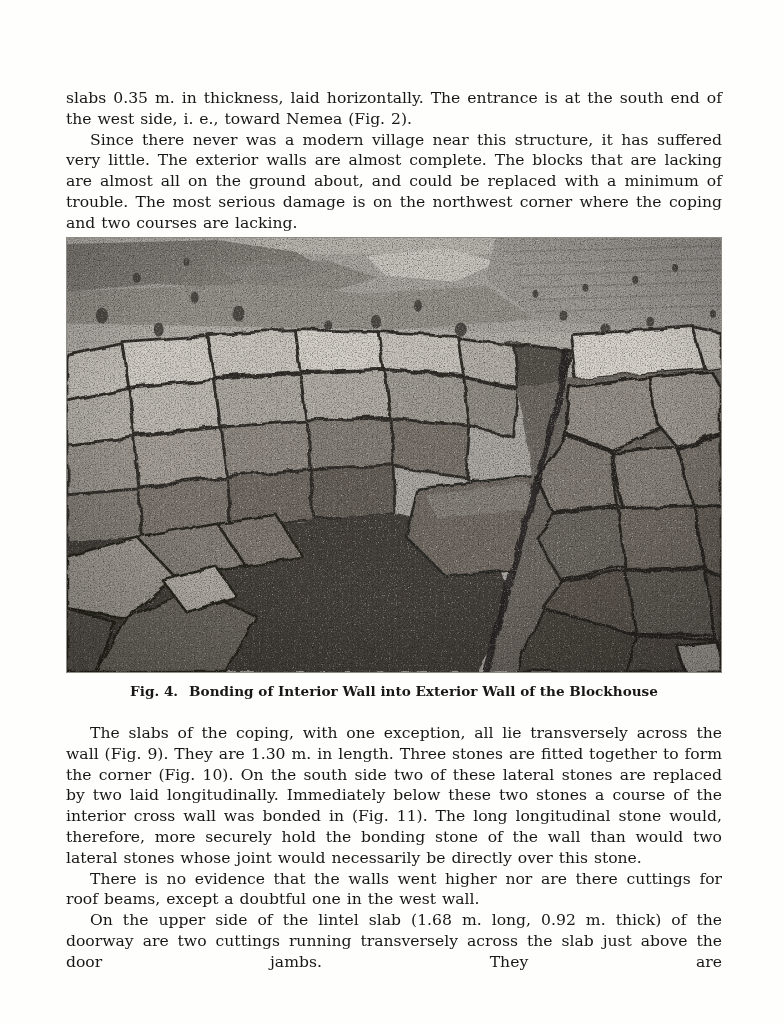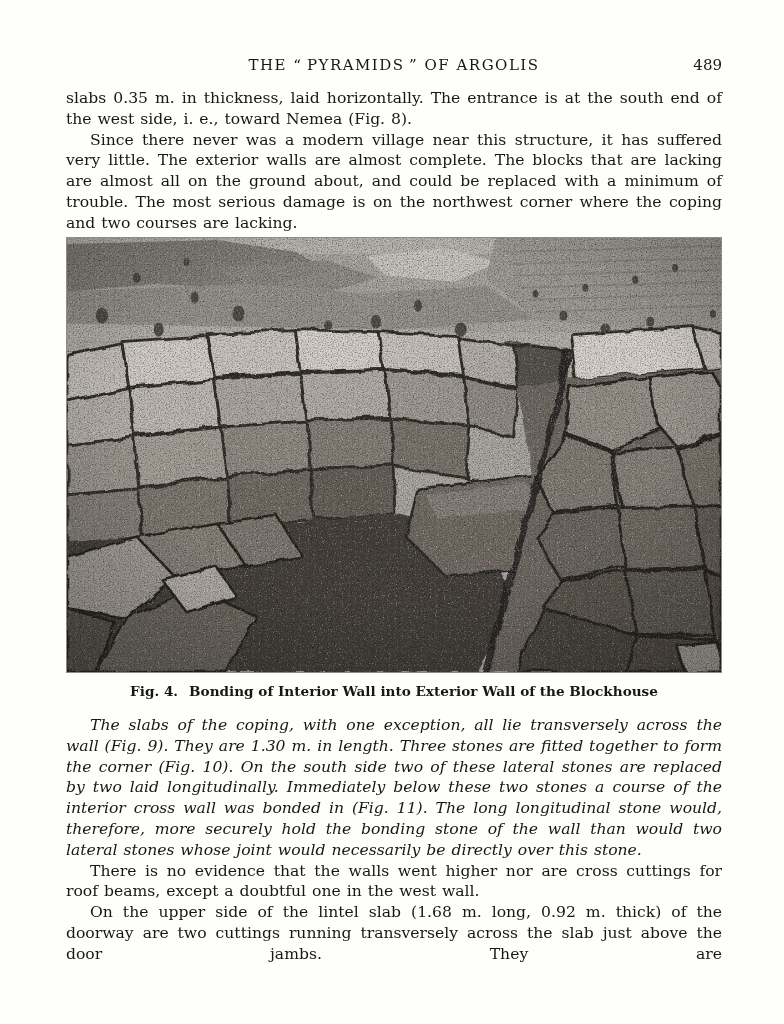--- a/index.html
+++ b/index.html
@@ -45,34 +45,30 @@
   .photo svg{display:block;}
   .caption{
     display:block;
     text-align:center;
     font-size:13.6px;font-weight:bold;
     line-height:16px;
     white-space:nowrap;
   }
   .cap-label{margin-right:11px;}
   .block-bottom p.para:first-of-type{margin-top:0;}
-  #p3{margin-top:16px;font-style:italic;}
+  #p3{margin-top:24px;}
 </style>
 </head>
 <body>
 
 <div class="page">
 
-  <header class="running-head">
-    <span class="head-title">THE “ PYRAMIDS ” OF ARGOLIS</span>
-    <span class="head-page">489</span>
-  </header>
 
   <section class="text-block block-top">
-    <p class="para noindent">slabs 0.35 m. in thickness, laid horizontally. The entrance is at the south end of the west side, i. e., toward Nemea (Fig. 8).</p>
+    <p class="para noindent">slabs 0.35 m. in thickness, laid horizontally. The entrance is at the south end of the west side, i. e., toward Nemea (Fig. 2).</p>
     <p class="para">Since there never was a modern village near this structure, it has suffered very little. The exterior walls are almost complete. The blocks that are lacking are almost all on the ground about, and could be replaced with a minimum of trouble. The most serious damage is on the northwest corner where the coping and two courses are lacking.</p>
   </section>
 
   <figure class="photo-figure">
     <div class="photo">
       <svg viewBox="0 0 656 436" width="654" height="434" preserveAspectRatio="none">
         <defs>
           <filter id="rough" x="-10%" y="-10%" width="120%" height="120%">
             <feTurbulence type="fractalNoise" baseFrequency="0.035" numOctaves="3" seed="11" result="t"></feTurbulence>
             <feDisplacementMap in="SourceGraphic" in2="t" scale="8"></feDisplacementMap>
@@ -224,17 +220,17 @@
         <rect x="0" y="0" width="656" height="436" fill="url(#vig)"></rect>
       </svg>
     </div>
   </figure>
 
   <section class="text-block block-bottom">
     <figcaption class="caption">
       <span class="cap-label">Fig. 4.</span><span class="cap-text">Bonding of Interior Wall into Exterior Wall of the Blockhouse</span>
     </figcaption>
     <p class="para" id="p3">The slabs of the coping, with one exception, all lie transversely across the wall (Fig. 9). They are 1.30 m. in length. Three stones are fitted together to form the corner (Fig. 10). On the south side two of these lateral stones are replaced by two laid longitudinally. Immediately below these two stones a course of the interior cross wall was bonded in (Fig. 11). The long longitudinal stone would, therefore, more securely hold the bonding stone of the wall than would two lateral stones whose joint would necessarily be directly over this stone.</p>
-    <p class="para">There is no evidence that the walls went higher nor are cross cuttings for roof beams, except a doubtful one in the west wall.</p>
+    <p class="para">There is no evidence that the walls went higher nor are there cuttings for roof beams, except a doubtful one in the west wall.</p>
     <p class="para last-justify">On the upper side of the lintel slab (1.68 m. long, 0.92 m. thick) of the doorway are two cuttings running transversely across the slab just above the door jambs. They are</p>
   </section>
 
 </div>
 
 </body></html>

